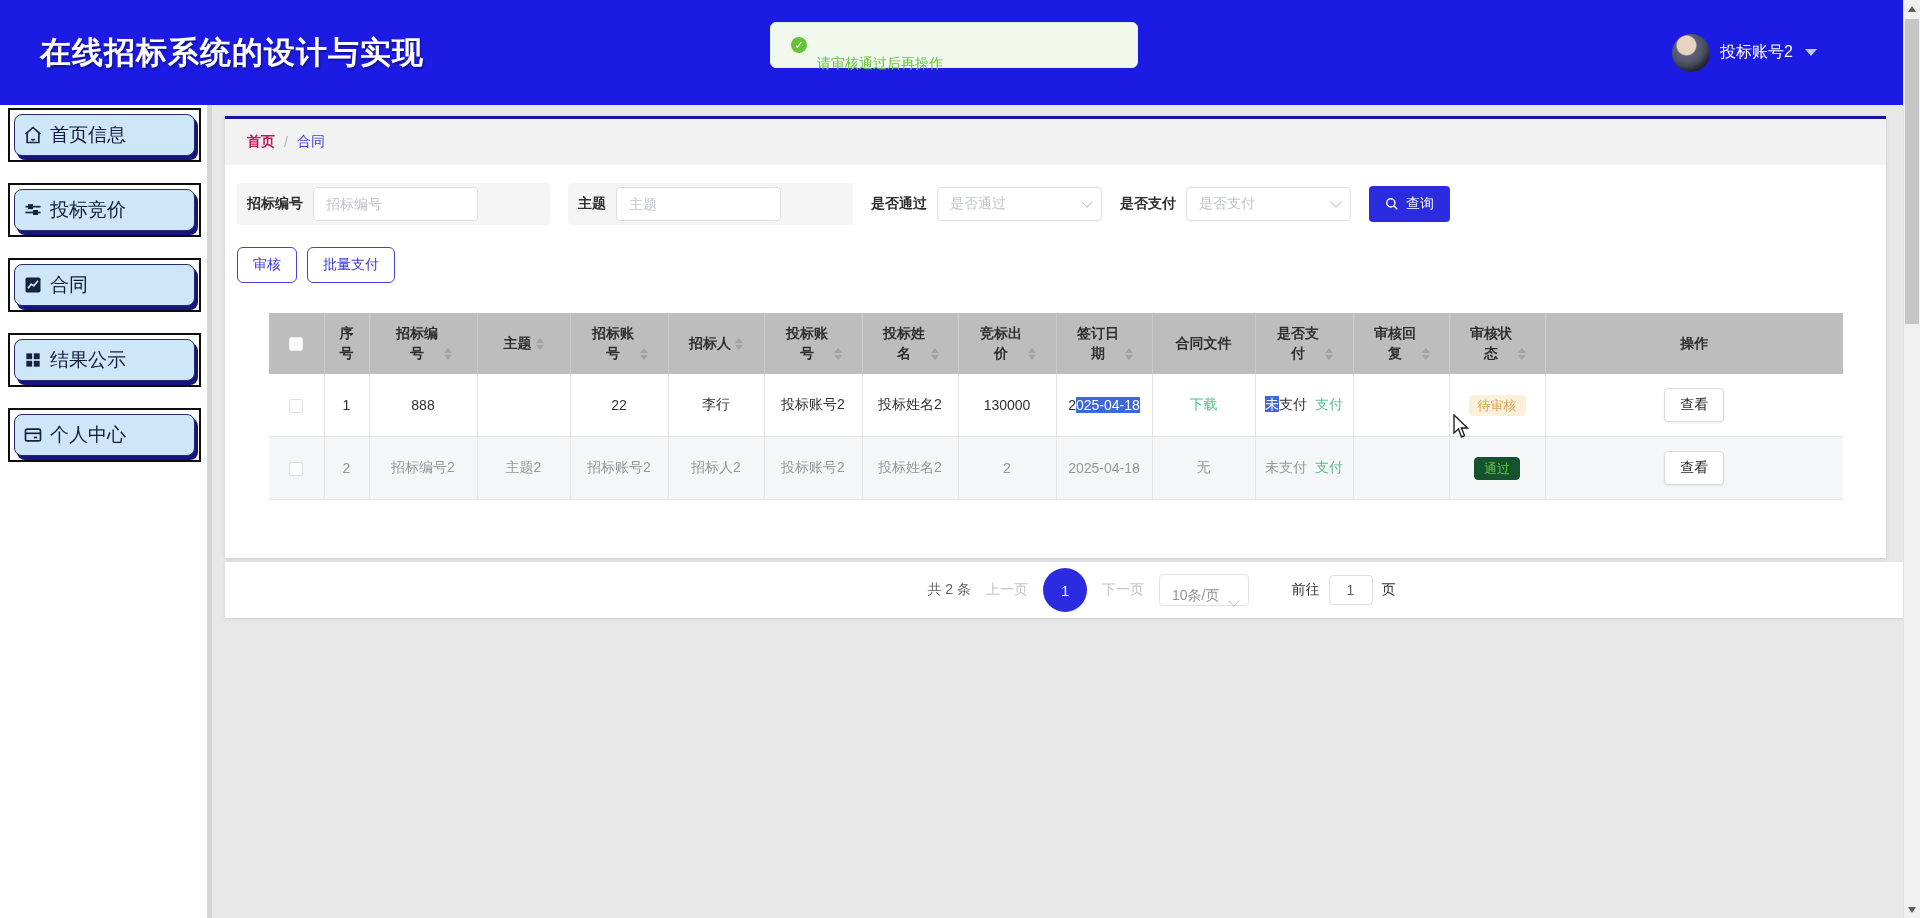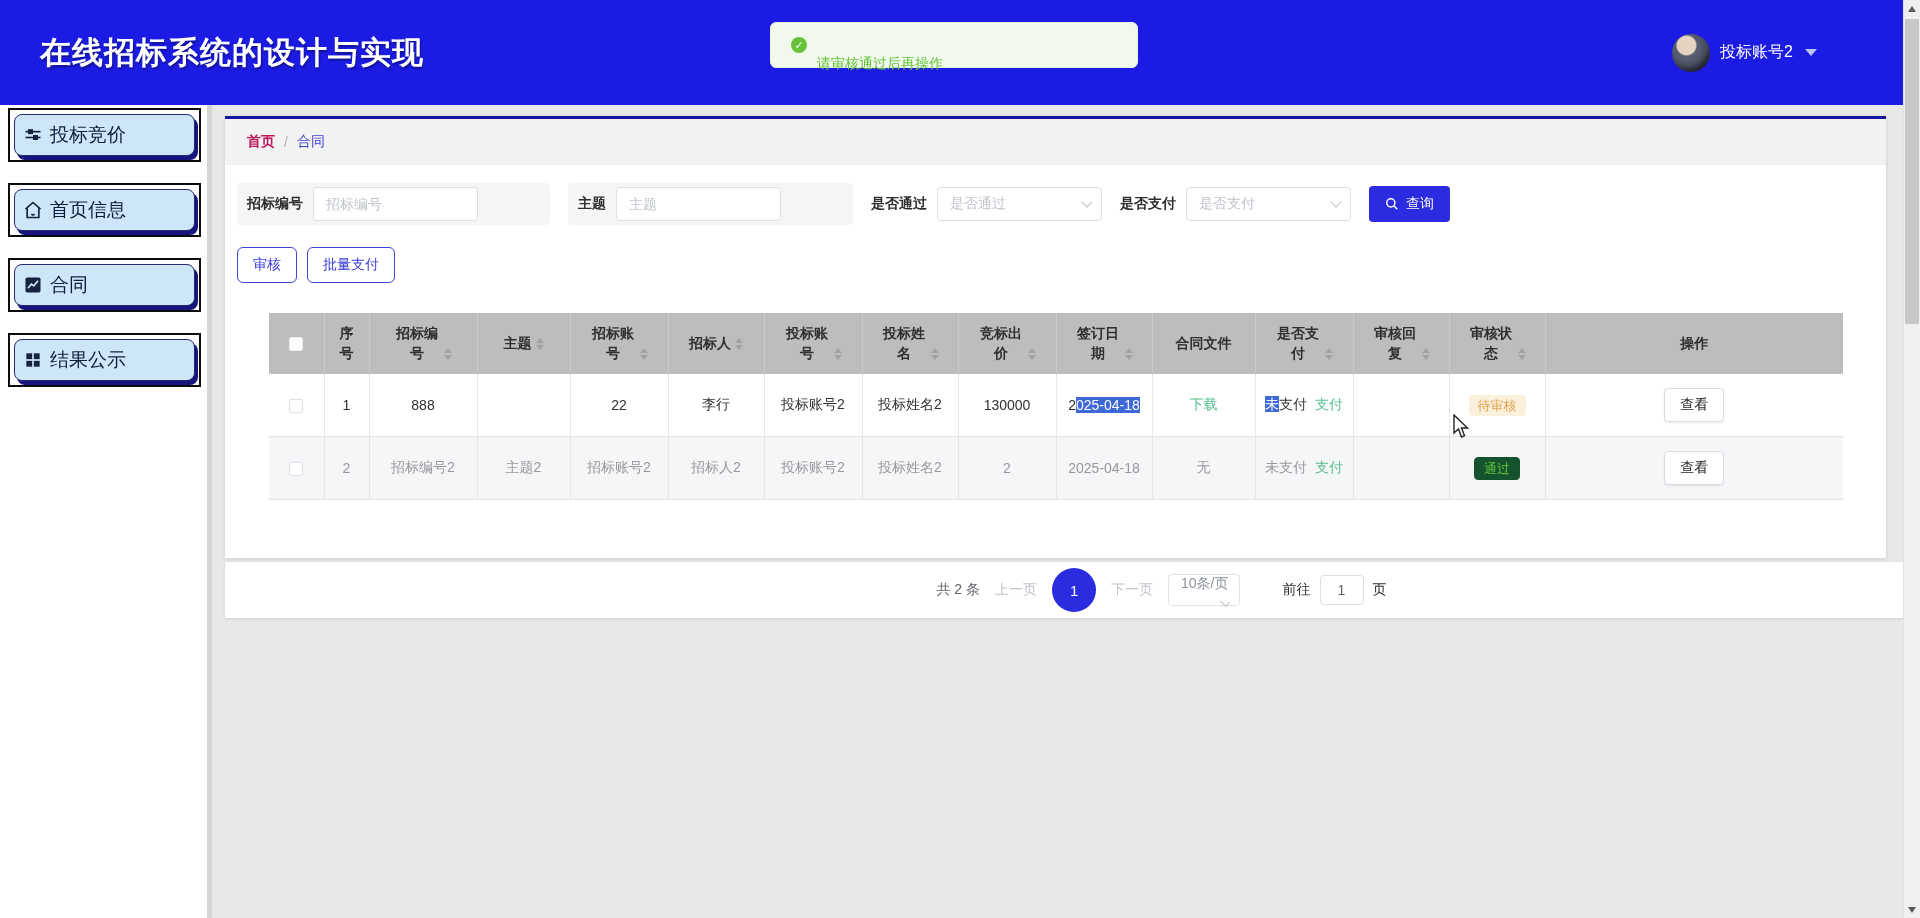--- a/index.html
+++ b/index.html
@@ -96,21 +96,21 @@
     font-size:14px; color:#1f1f1f; cursor:pointer; box-shadow:0 1px 2px rgba(0,0,0,.08); font-family:inherit; }
 
   
   .pagination-card { position:absolute; left:225px; top:562px; width:1873px; height:56px; background:#fff;
     box-shadow:0 1px 3px rgba(0,0,0,.10); display:flex; align-items:center; justify-content:center; gap:15px; font-size:14px; }
   .pg-total { color:#606266; }
   .pg-nav { color:#c0c4cc; cursor:default; }
   .pg-current { width:44px; height:44px; border-radius:50%; background:#2b2bdf; color:#fff;
     display:flex; align-items:center; justify-content:center; font-size:15px; cursor:pointer; }
   .size-select { height:32px; border:1px solid #e0e3ea; border-radius:4px; padding:0 10px 0 12px;
-    display:flex; align-items:flex-end; gap:10px; color:#8d929b; cursor:pointer;flex-direction:column; }
+    display:flex; align-items:flex-end; gap:10px; color:#8d929b; cursor:pointer; }
   .goto { display:flex; align-items:center; gap:9px; color:#2f2f2f; margin-left:28px;justify-content:flex-end; }
   .goto-input { width:44px; height:30px; border:1px solid #dcdfe6; border-radius:4px; text-align:center;
     font-size:14px; color:#606266; outline:none; font-family:inherit; }
 
   
   .mouse-cursor { position:absolute; left:1452px; top:414px; z-index:99; pointer-events:none; }
 </style>
 </head>
 <body>
 
@@ -123,59 +123,69 @@
   </div>
 
   <div class="user-box">
     <div class="avatar"></div>
     <span class="user-name">投标账号2</span>
     <span class="caret-down"></span>
   </div>
 </div>
 
 <div class="sidebar">
+  <div class="side-outer">
+    <div class="side-item">
+      <svg width="20" height="20" viewBox="0 0 24 24" fill="none" stroke="#16233f" stroke-width="2">
+          <path d="M3 11 L12 3 L21 11"></path>
+          <path d="M5 10 V21 H19 V10"></path>
+          <path d="M10 17 q2 2 4 0"></path>
+        </svg>
+      <span class="lbl">首页信息</span>
+    </div>
+  </div>
   <div class="side-outer">
     <div class="side-item">
       <svg width="20" height="20" viewBox="0 0 24 24" fill="none" stroke="#16233f" stroke-width="2">
           <line x1="3" y1="8" x2="21" y2="8"></line>
           <line x1="3" y1="15" x2="21" y2="15"></line>
           <rect x="7" y="6" width="4" height="4" fill="#16233f"></rect>
           <rect x="13" y="13" width="4" height="4" fill="#16233f"></rect>
         </svg>
       <span class="lbl">投标竞价</span>
     </div>
   </div>
   <div class="side-outer">
     <div class="side-item">
-      <svg width="20" height="20" viewBox="0 0 24 24" fill="none" stroke="#16233f" stroke-width="2">
-          <path d="M3 11 L12 3 L21 11"></path>
-          <path d="M5 10 V21 H19 V10"></path>
-          <path d="M10 17 q2 2 4 0"></path>
-        </svg>
-      <span class="lbl">首页信息</span>
-    </div>
-  </div>
-  <div class="side-outer">
-    <div class="side-item">
       <svg width="20" height="20" viewBox="0 0 24 24">
           <rect x="3" y="3" width="18" height="18" rx="2" fill="#16233f"></rect>
           <polyline points="6,16 10,11 13,13 18,7" fill="none" stroke="#cde7f8" stroke-width="2"></polyline>
         </svg>
       <span class="lbl">合同</span>
     </div>
   </div>
   <div class="side-outer">
     <div class="side-item">
       <svg width="20" height="20" viewBox="0 0 24 24" fill="#16233f">
           <rect x="4" y="4" width="7" height="7"></rect>
           <rect x="13" y="4" width="7" height="7"></rect>
           <rect x="4" y="13" width="7" height="7"></rect>
           <rect x="13" y="13" width="7" height="7"></rect>
         </svg>
       <span class="lbl">结果公示</span>
+    </div>
+  </div>
+  <div class="side-outer">
+    <div class="side-item">
+      <svg width="20" height="20" viewBox="0 0 24 24" fill="none" stroke="#16233f" stroke-width="2">
+          <rect x="3" y="5" width="18" height="14" rx="2"></rect>
+          <line x1="3" y1="10" x2="21" y2="10"></line>
+          <line x1="13" y1="15" x2="17" y2="15"></line>
+        </svg>
+      <span class="lbl">个人中心</span>
     </div>
   </div>
 </div>
 
 <div class="main-card">
 
   <div class="breadcrumb-bar">
     <span class="bc-home">首页</span>
     <span class="bc-sep">/</span>
     <span class="bc-current">合同</span>

